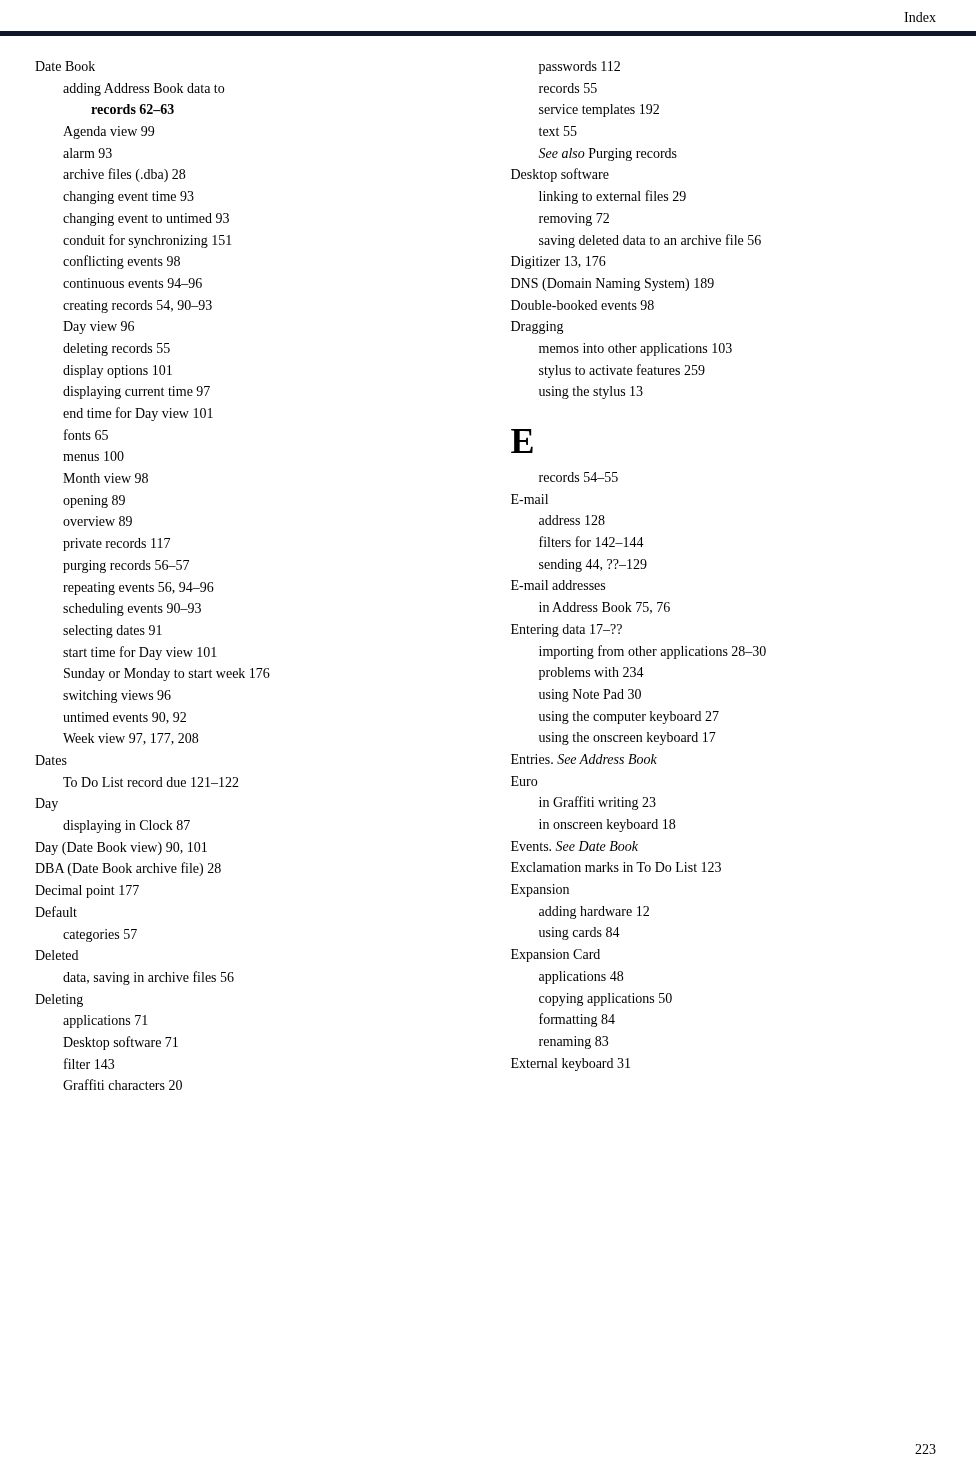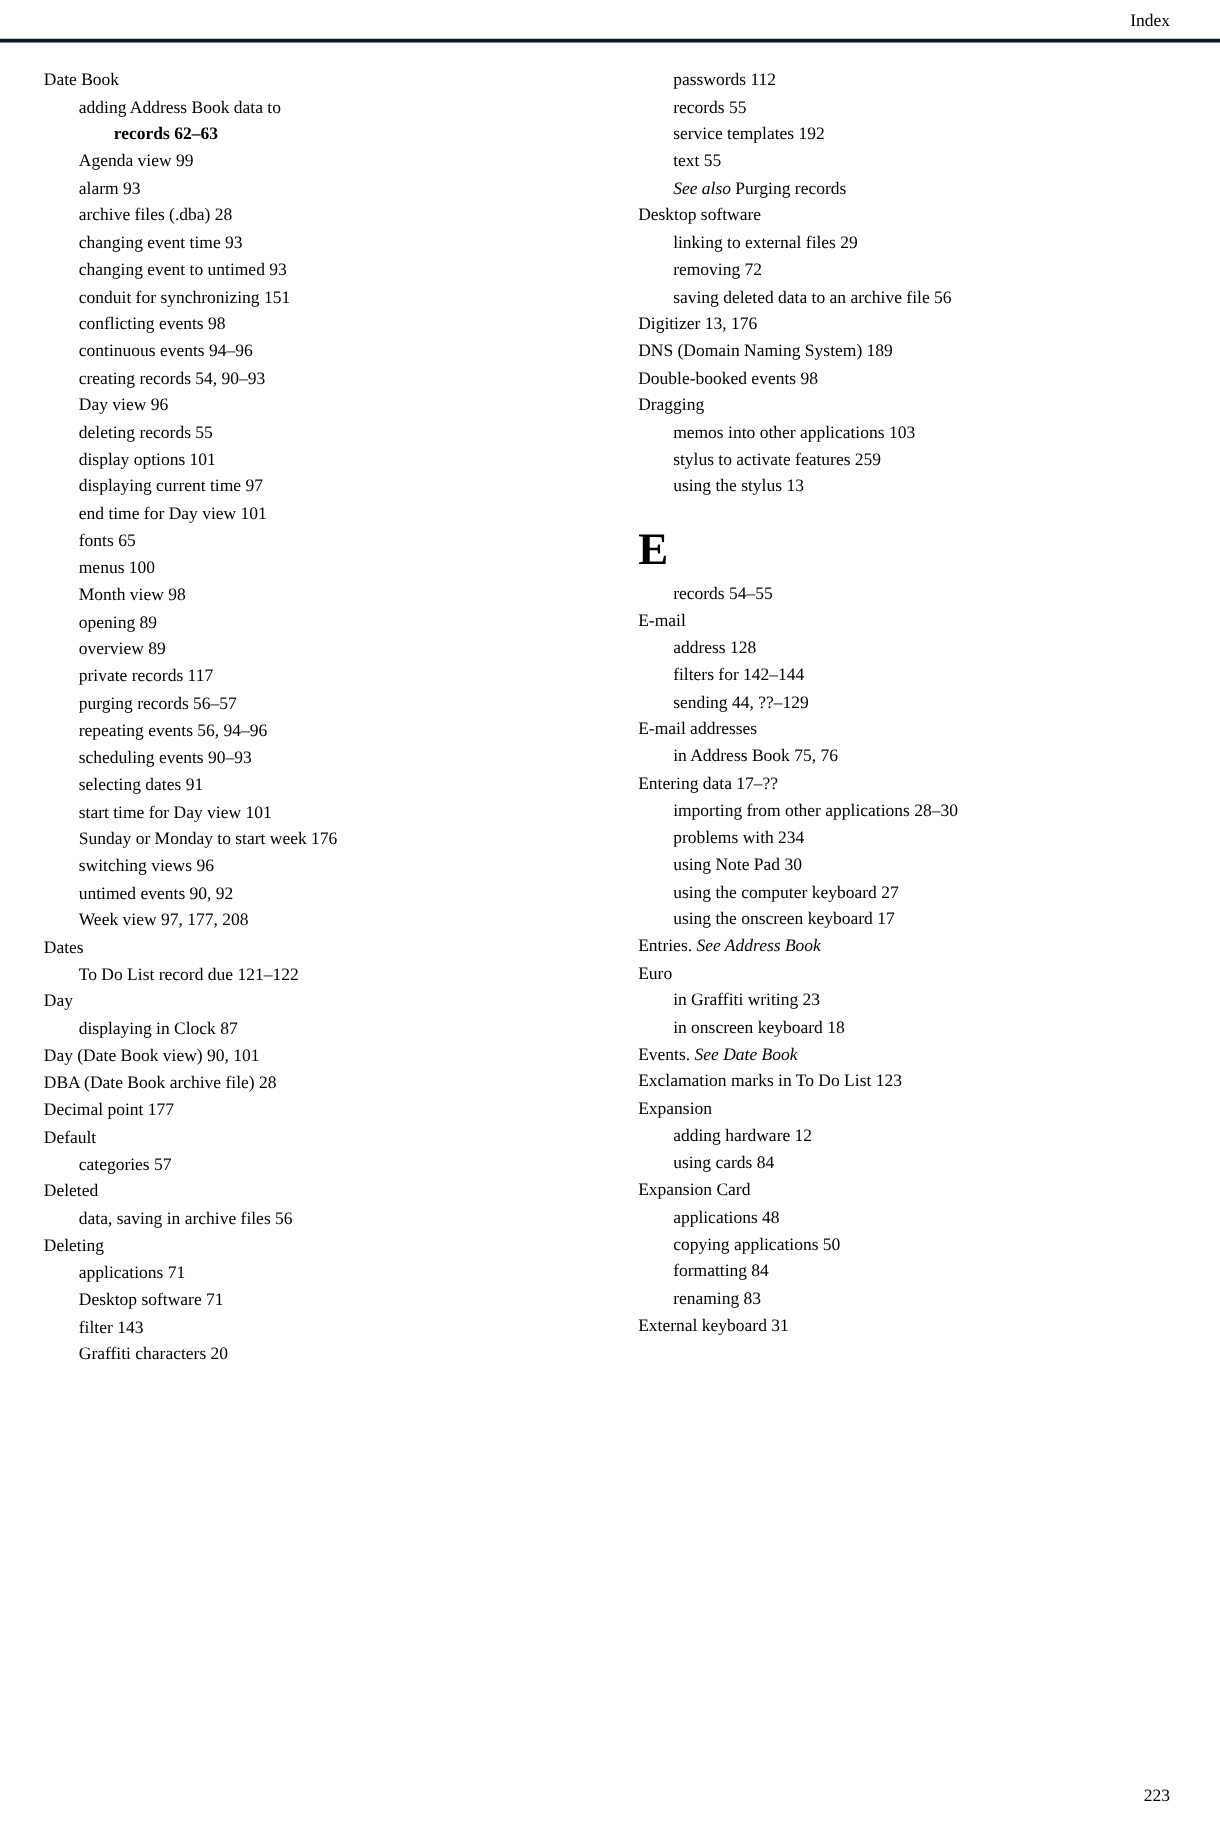--- a/index.html
+++ b/index.html
@@ -9,21 +9,21 @@
       font-size: 14px;
       color: #000;
       width: 976px;
       min-height: 1466px;
       position: relative;
     }
     .page-header {
       text-align: right;
       padding: 10px 40px 5px 28px;
       font-size: 14px;
-      border-bottom: 3px solid #0f172a;
+      border-bottom: 5px solid #0f172a;
     }
     .content {
       display: flex;
       padding: 20px 30px 40px 35px;
       gap: 0;
     }
     .left-col {
       width: 470px;
       padding-right: 20px;
     }
@@ -48,21 +48,21 @@
       font-size: 14px;
     }
     .entry-sub2 {
       padding-left: 56px;
       font-size: 14px;
       font-weight: bold;
     }
     .italic { font-style: italic; }
     .page-number-footer {
       position: absolute;
-      bottom: 20px;
+      bottom: 8px;
       right: 40px;
       font-size: 14px;
     }
   </style>
 </head>
 <body>
 
 <div class="page-header">
   <span>Index</span>
 </div>

